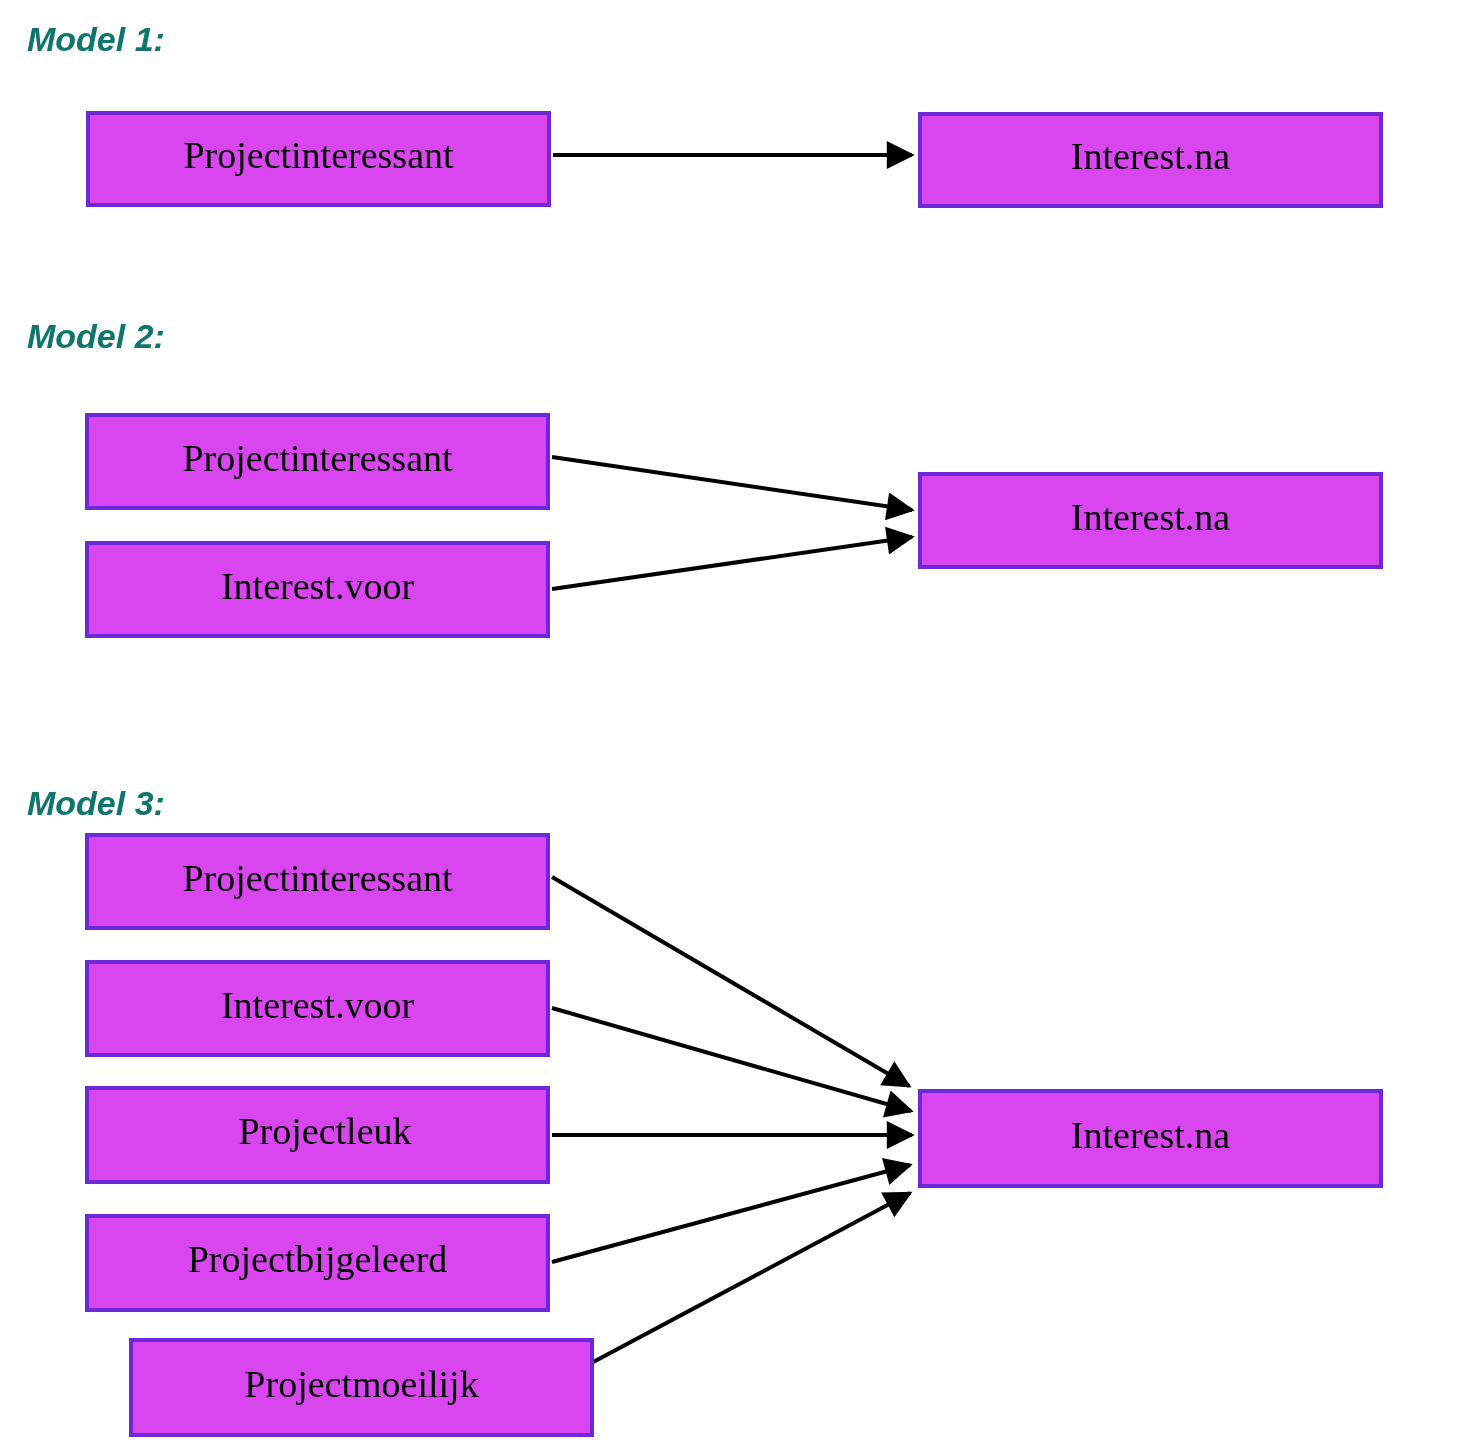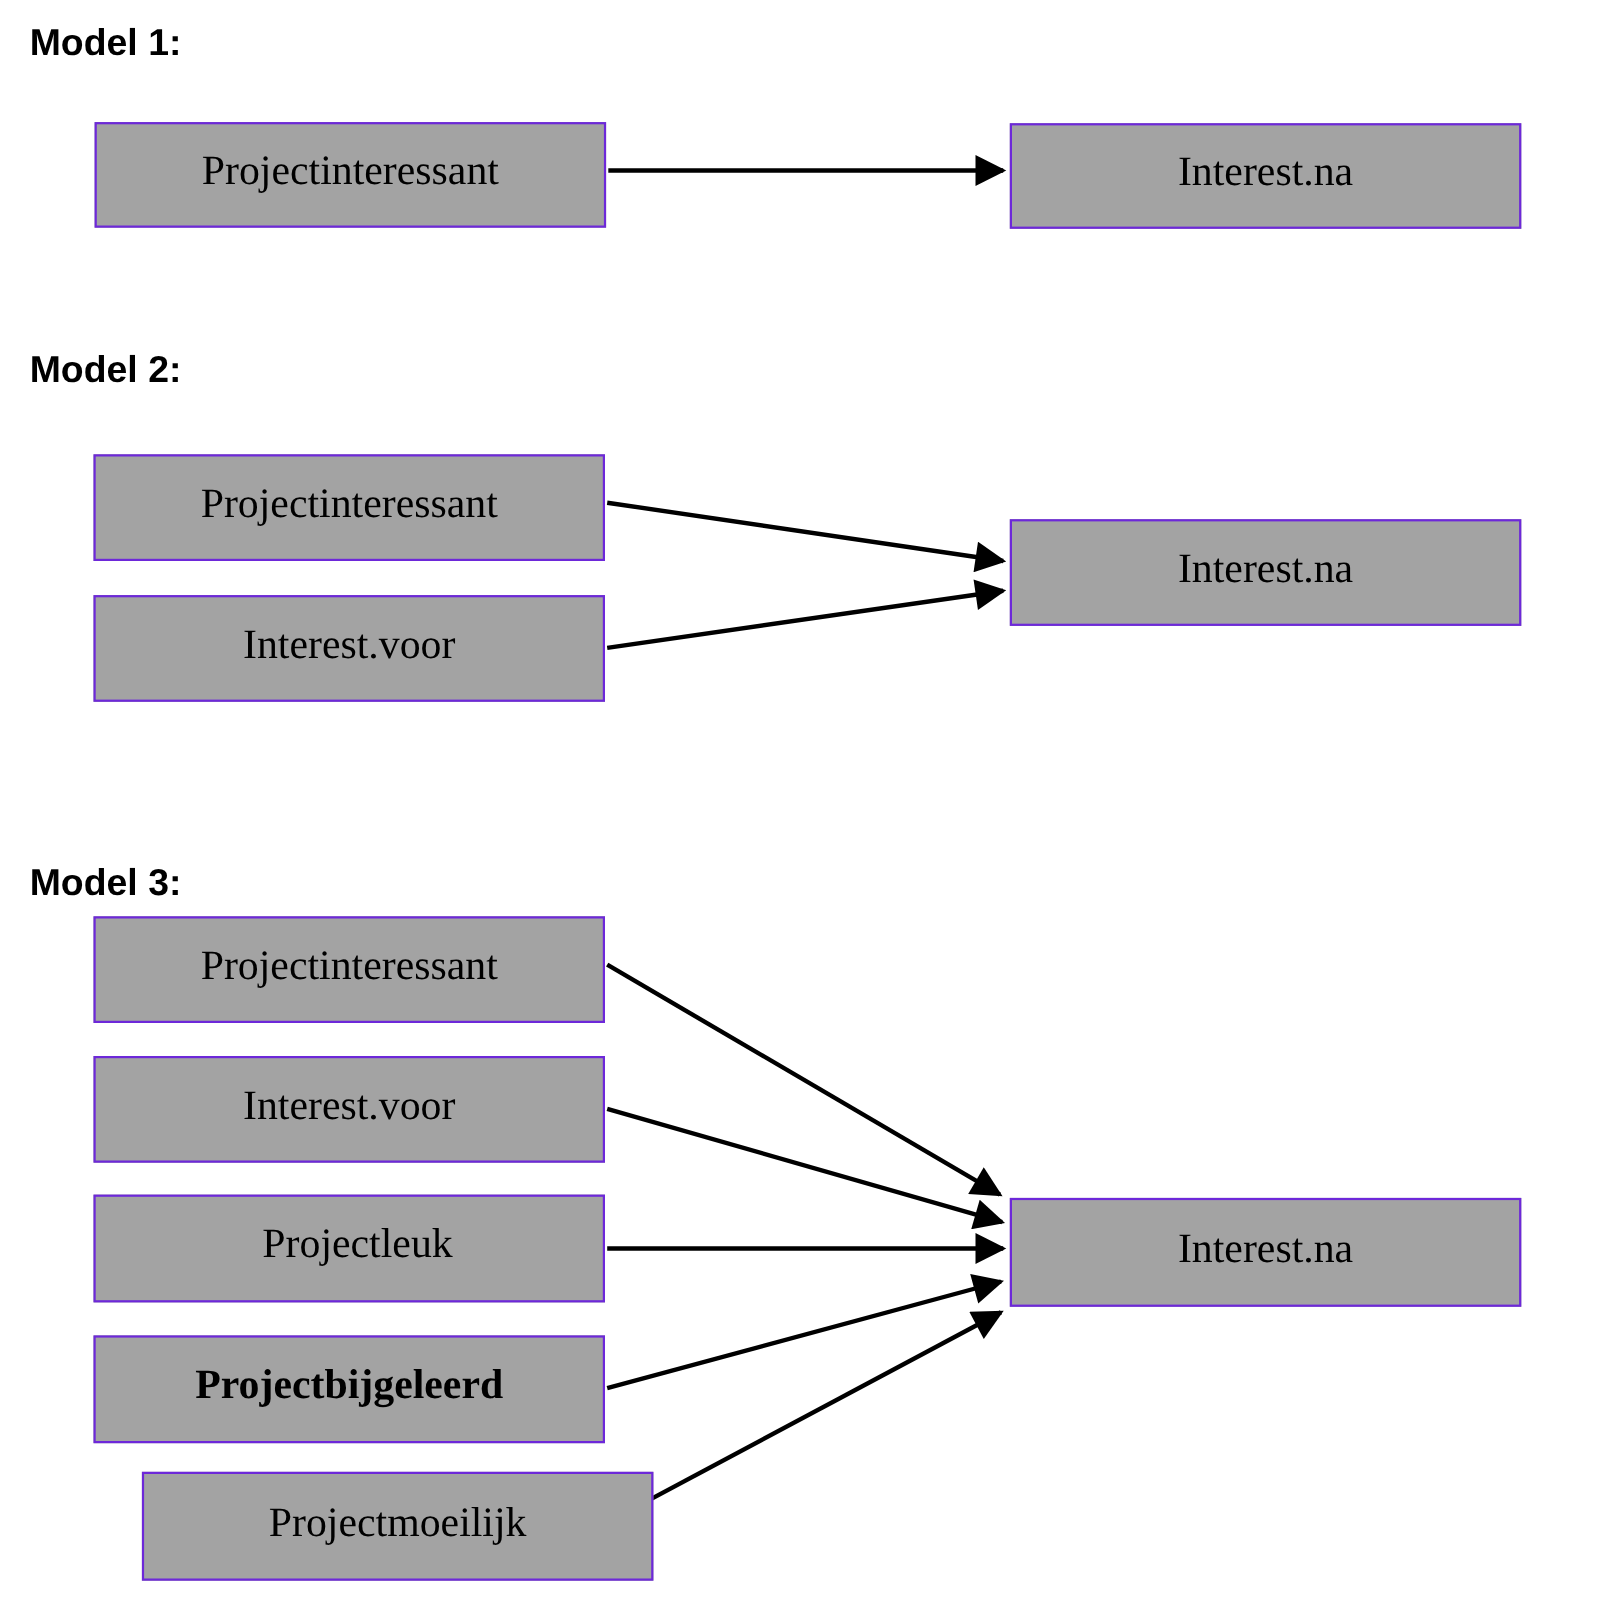--- a/index.html
+++ b/index.html
@@ -20,27 +20,28 @@
   .arrows-layer line {
     stroke: #000000;
     stroke-width: 4;
   }
   .model-label {
     position: absolute;
     left: 27px;
     font-family: "Liberation Sans", sans-serif;
     font-size: 34px;
     font-weight: 600;
-    color: #000000;
+    color: #0f766e;
     white-space: nowrap;
+    font-style: italic;
   }
   .node {
     position: absolute;
-    border: 2px solid #6d28d9;
-    background: #a3a3a3;
+    border: 4px solid #6d28d9;
+    background: #d946ef;
     display: flex;
     align-items: center;
     justify-content: center;
     padding-bottom: 8px;
     font-family: "Liberation Serif", serif;
     font-size: 38px;
     color: #000000;
     white-space: nowrap;
   }
 </style>
@@ -90,21 +91,21 @@
   <div class="model-label" style="top:784px;">Model 3:</div>
   <div class="node" style="left:85px; top:833px; width:465px; height:97px;">
     <span>Projectinteressant</span>
   </div>
   <div class="node" style="left:85px; top:960px; width:465px; height:97px;">
     <span>Interest.voor</span>
   </div>
   <div class="node" style="left:85px; top:1086px; width:465px; height:98px;padding-left:15px;">
     <span>Projectleuk</span>
   </div>
-  <div class="node" style="left:85px; top:1214px; width:465px; height:98px;font-weight:bold;">
+  <div class="node" style="left:85px; top:1214px; width:465px; height:98px;">
     <span>Projectbijgeleerd</span>
   </div>
   <div class="node" style="left:85px; top:1338px; width:465px; height:99px;margin-left:44px;">
     <span>Projectmoeilijk</span>
   </div>
   <div class="node" style="left:918px; top:1089px; width:465px; height:99px;">
     <span>Interest.na</span>
   </div>
 
 </div>

